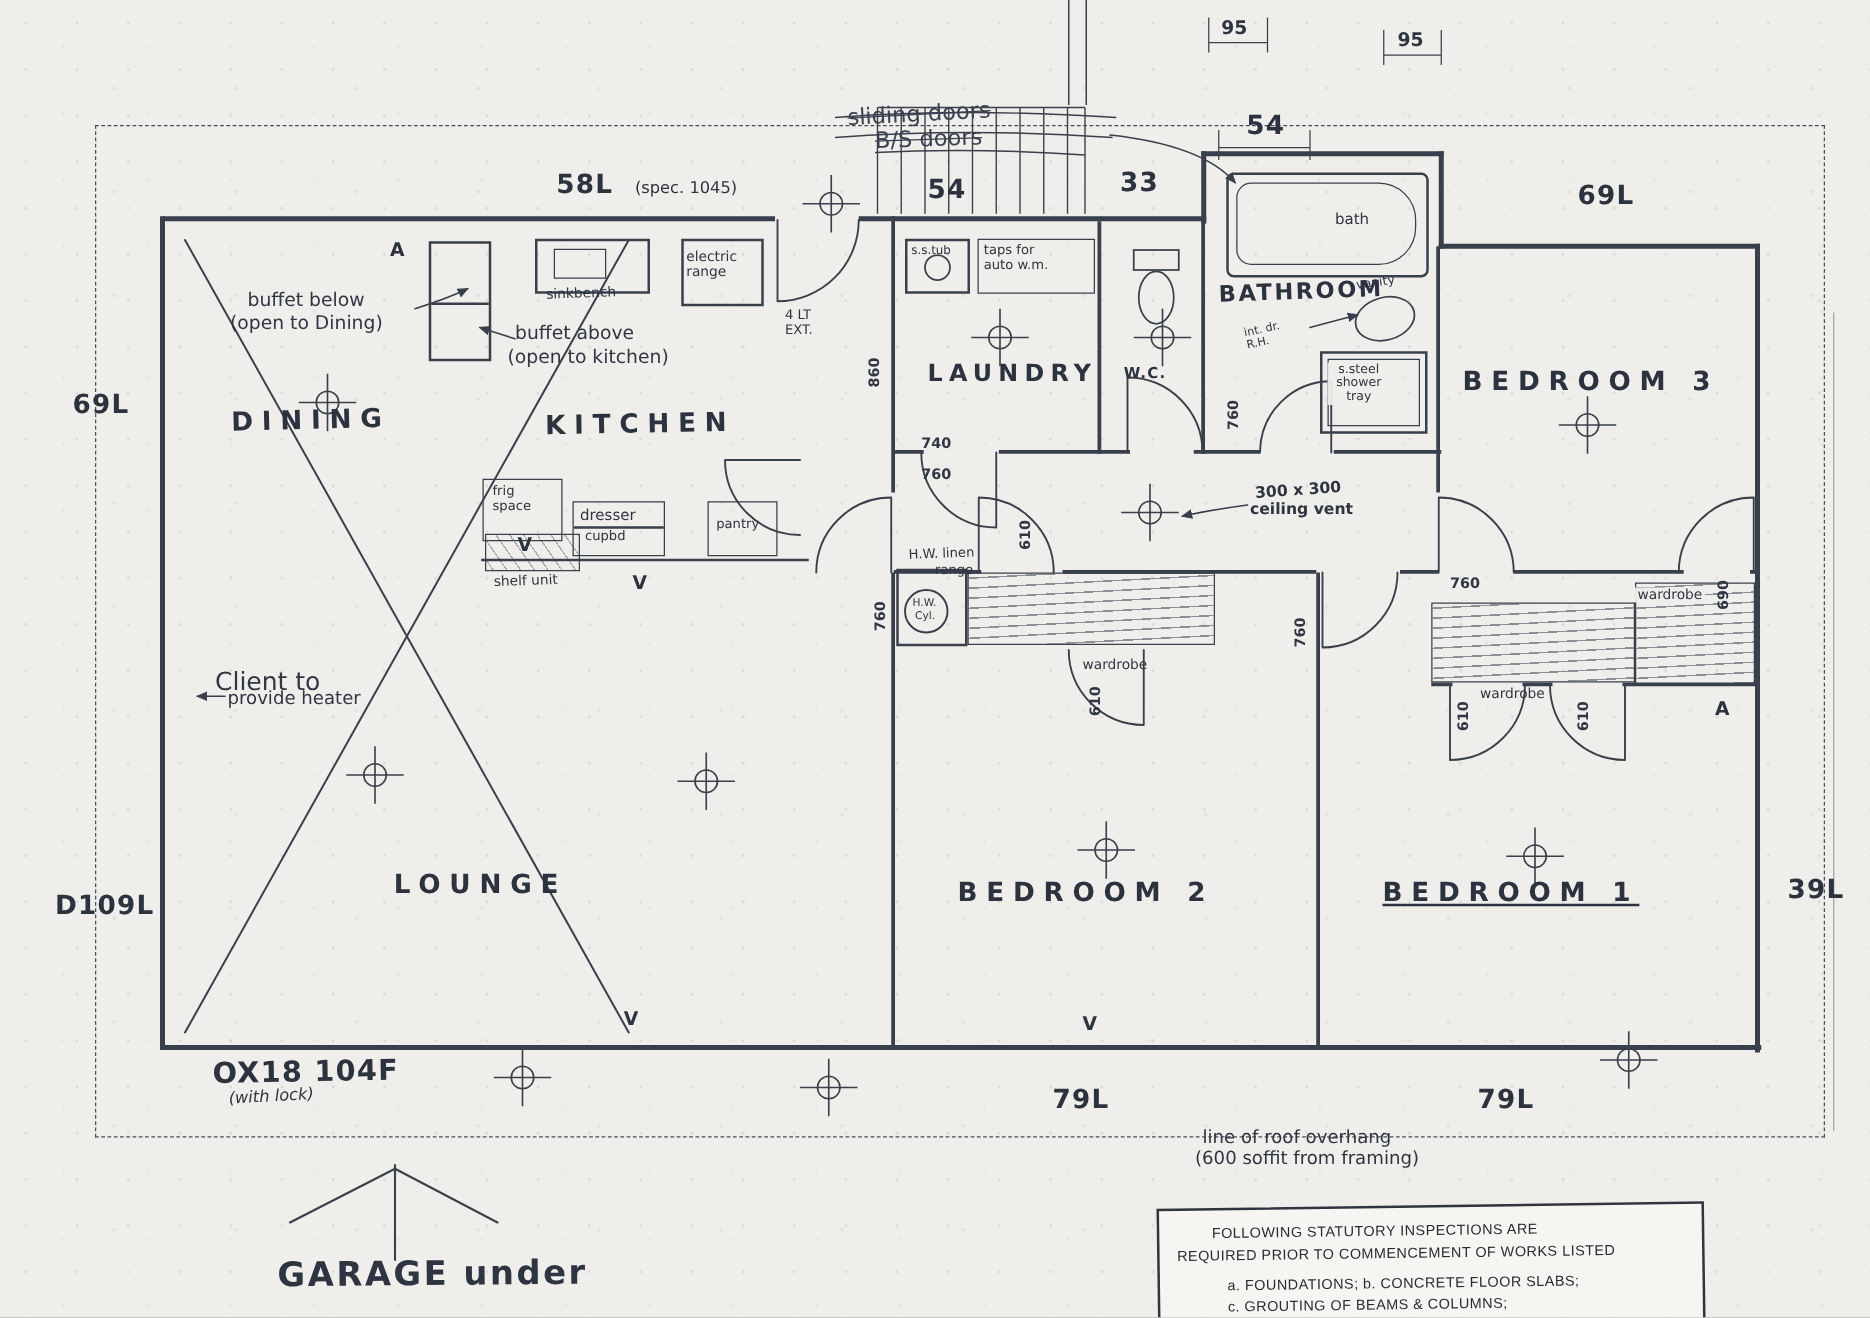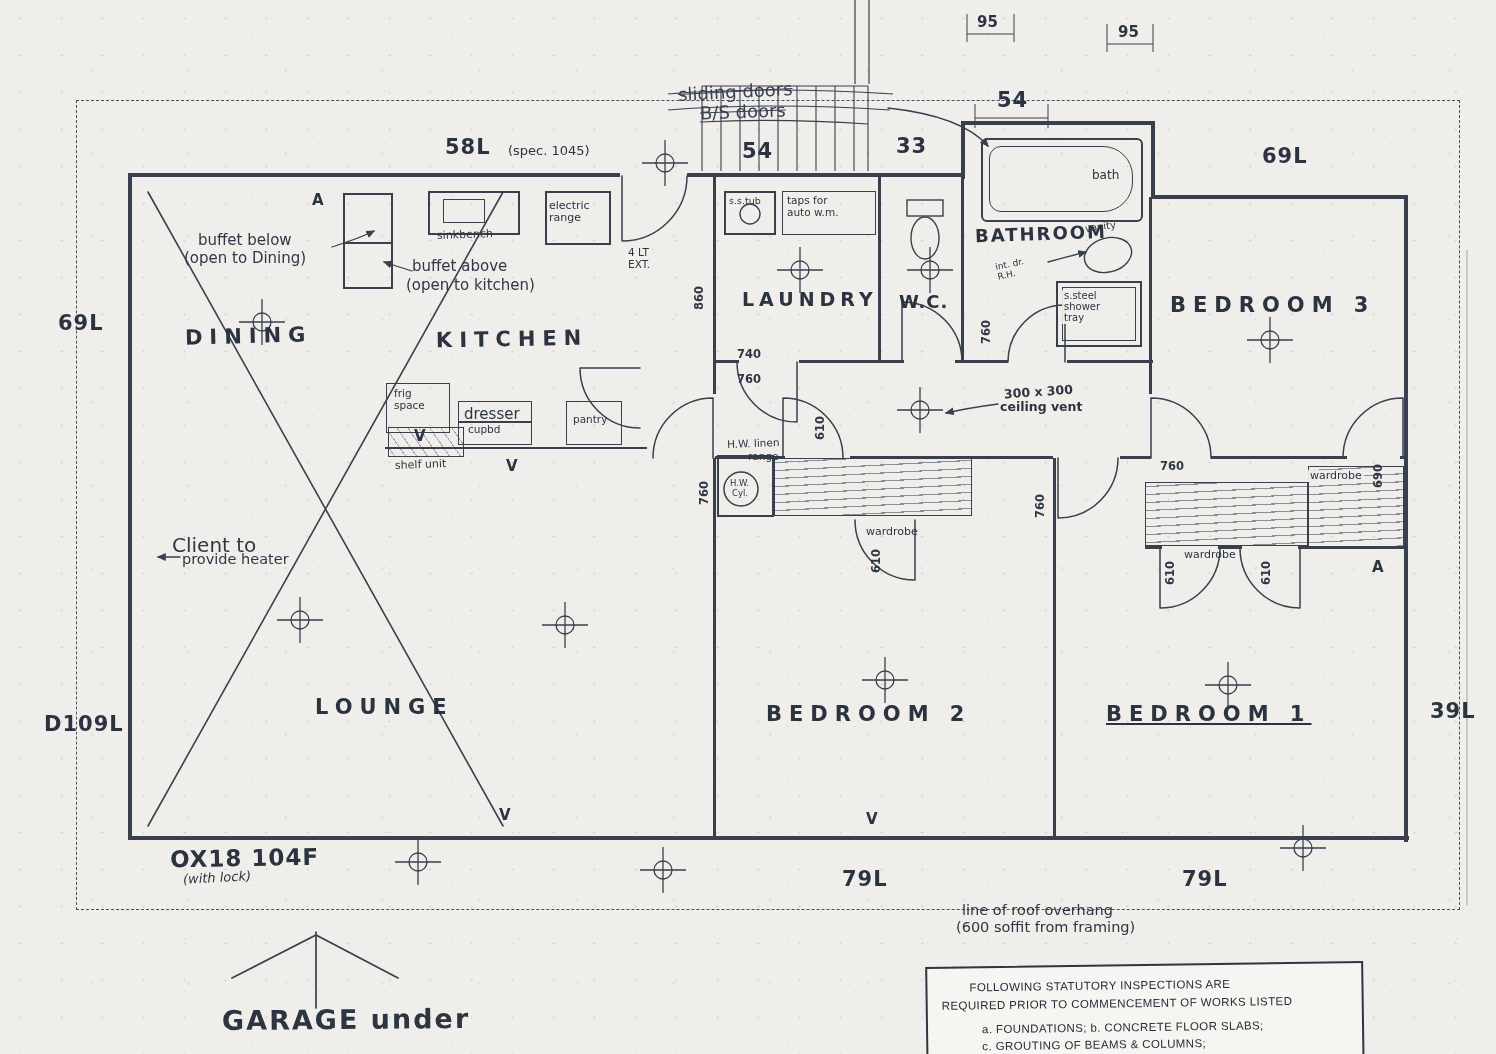--- a/index.html
+++ b/index.html
@@ -32,21 +32,21 @@
   .wrap { white-space:normal; }
   .room { font-weight:700; font-size:21px; letter-spacing:7px; color:#2b3240; }
   .code { font-weight:700; font-size:21px; letter-spacing:1px; color:#2b3240; }
   .ann  { font-size:15px; color:#2f3645; }
   .small{ font-size:11px; }
   .tiny { font-size:10px; }
   .dim  { position:absolute; font-size:11.5px; font-weight:600; color:#2f3645; }
   .dimv { transform:translate(-50%,-50%) rotate(-90deg); }
   .dimh { transform:translate(-50%,-50%); }
   .marker { position:absolute; font-weight:700; font-size:15px; color:#2b3240; }
-  .bg { background:rgba(239,238,234,.92); padding:0 2px; }
+  .bg { background:rgba(239,238,234,.92); padding:0 2px;text-align:center; }
   .strike { text-decoration: line-through; }
   .note-box {
     position:absolute; left:926px; top:964px; width:438px; height:122px;
     border:2px solid #2e3440; background:#f6f5f1; transform:rotate(-0.8deg);
     padding:11px 14px; box-sizing:border-box;
     font-family:"Liberation Sans", sans-serif; font-size:11.5px;
     letter-spacing:.4px; color:#272d36; line-height:1.55;
   }
 </style>
 </head>
@@ -193,21 +193,21 @@
     <div class="iw" style="left:385px;top:447px;width:262px;height:2px;"></div>
     <div class="box" style="left:717px;top:455px;width:57px;height:62px;"></div>
     <div class="box thin hatch" style="left:774px;top:458px;width:198px;height:58px;"></div>
     <div class="box thin hatch" style="left:1145px;top:482px;width:163px;height:64px;"></div>
     <div class="box thin hatch" style="left:1308px;top:466px;width:96px;height:82px;"></div>
   </div>
 
   <div class="t room" style="left:185px;top:325px;transform:rotate(-1.5deg);">DINING</div>
   <div class="t room" style="left:436px;top:328px;transform:rotate(-1deg);">KITCHEN</div>
   <div class="t room" style="left:742px;top:289px;font-size:19px;letter-spacing:5px;">LAUNDRY</div>
-  <div class="t room" style="left:899px;top:292px;font-size:18px;letter-spacing:1px;">W.C.</div>
+  <div class="t room" style="left:899px;top:292px;font-size:12px;letter-spacing:1px;">W.C.</div>
   <div class="t room" style="left:975px;top:224px;font-size:18px;letter-spacing:2px;transform:rotate(-2deg);">BATHROOM</div>
   <div class="t room" style="left:1170px;top:294px;text-align:right;">BEDROOM 3</div>
   <div class="t room" style="left:315px;top:696px;">LOUNGE</div>
   <div class="t room" style="left:766px;top:703px;">BEDROOM 2</div>
   <div class="t room" style="left:1106px;top:703px;text-decoration:underline;">BEDROOM 1</div>
   <div class="t" style="left:222px;top:1005px;font-size:27px;font-weight:600;letter-spacing:2px;transform:rotate(-0.5deg);">GARAGE under</div>
 
   <div class="t code" style="left:445px;top:136px;">58L</div>
   <div class="t" style="left:508px;top:144px;font-size:13px;">(spec. 1045)</div>
   <div class="t code" style="left:742px;top:140px;">54</div>
@@ -227,26 +227,26 @@
   <div class="t wrap" style="left:549px;top:200px;width:58px;font-size:11px;">electric range</div>
   <div class="t small" style="left:437px;top:229px;transform:rotate(-2deg);">sinkbench</div>
   <div class="t ann" style="left:198px;top:232px;">buffet below</div>
   <div class="t ann" style="left:184px;top:250px;">(open to Dining)</div>
   <div class="t ann" style="left:412px;top:258px;">buffet above</div>
   <div class="t ann" style="left:406px;top:277px;">(open to kitchen)</div>
   <div class="t wrap" style="left:628px;top:247px;width:36px;font-size:10.5px;">4 LT EXT.</div>
   <div class="t" style="left:729px;top:196px;font-size:9.5px;">s.s.tub</div>
   <div class="t" style="left:787px;top:195px;font-size:10.5px;">taps for</div>
   <div class="t" style="left:787px;top:207px;font-size:10.5px;">auto w.m.</div>
-  <div class="t" style="left:1092px;top:169px;font-size:12px;">bath</div>
+  <div class="t" style="left:1068px;top:169px;font-size:12px;">bath</div>
   <div class="t tiny" style="left:1085px;top:221px;transform:rotate(-8deg);">vanity</div>
   <div class="t wrap bg" style="left:1062px;top:290px;width:46px;font-size:10px;">s.steel shower tray</div>
   <div class="t" style="left:394px;top:388px;font-size:10.5px;">frig</div>
   <div class="t" style="left:394px;top:400px;font-size:10.5px;">space</div>
-  <div class="t" style="left:464px;top:406px;font-size:15px;">dresser</div>
+  <div class="t" style="left:464px;top:406px;font-size:12px;">dresser</div>
   <div class="t" style="left:468px;top:424px;font-size:10.5px;">cupbd</div>
   <div class="t" style="left:573px;top:414px;font-size:10.5px;">pantry</div>
   <div class="t small" style="left:395px;top:459px;transform:rotate(-2deg);background:rgba(239,238,234,.85);">shelf unit</div>
   <div class="t" style="left:727px;top:438px;font-size:10.5px;transform:rotate(-2deg);">H.W. linen</div>
   <div class="t" style="left:748px;top:451px;font-size:10.5px;">range</div>
   <div class="t" style="left:730px;top:479px;font-size:8.5px;">H.W.</div>
   <div class="t" style="left:732px;top:489px;font-size:8.5px;">Cyl.</div>
   <div class="t small" style="left:866px;top:526px;">wardrobe</div>
   <div class="t small bg" style="left:1308px;top:470px;">wardrobe</div>
   <div class="t small" style="left:1184px;top:549px;">wardrobe</div>

